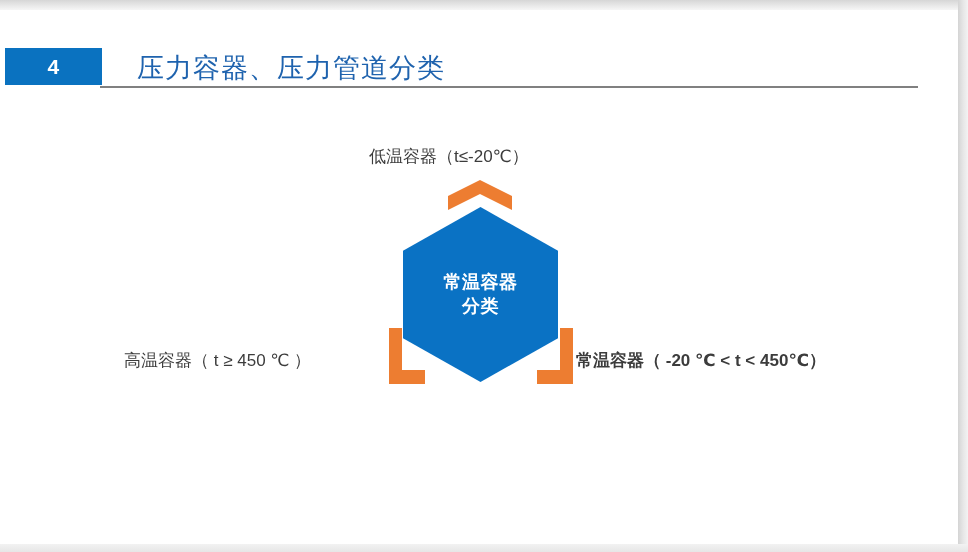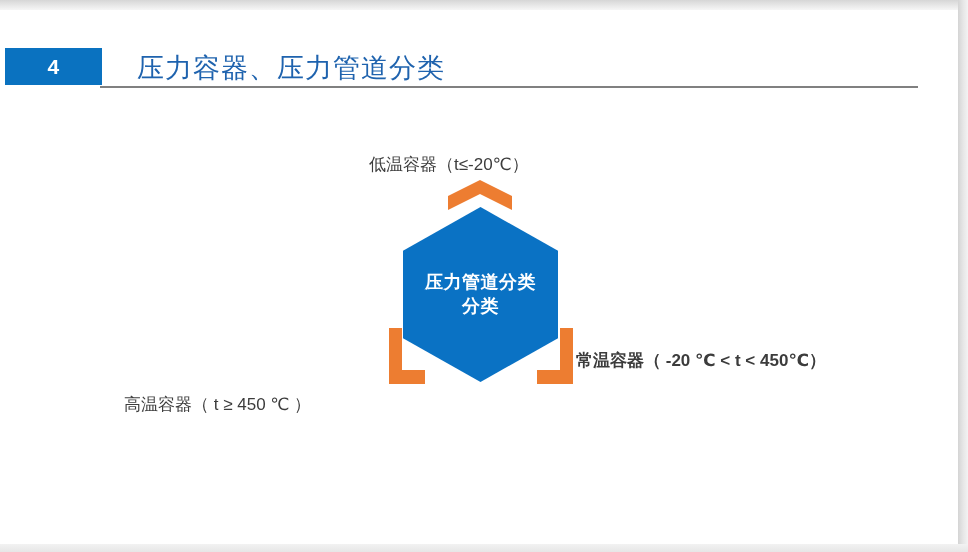--- a/index.html
+++ b/index.html
@@ -145,26 +145,25 @@
   
   .lbl {
     position: absolute;
     color: #3C3C3C;
     font-size: 17px;
     line-height: 1.2;
     white-space: nowrap;
   }
   .lbl-top {
     left: 369px;
-    top: 145px;
+    top: 137px;
   }
   .lbl-left {
     left: 124px;
     top: 341px;
-    margin-top: 44px;
   }
   .lbl-right {
     left: 576px;
     top: 341px;
     font-weight: bold;
   }
 </style>
 </head>
 <body>
 
@@ -186,21 +185,21 @@
 
       <div class="lbl lbl-top">低温容器（t≤-20℃）</div>
 
       <span class="chev chev-top">
         <svg viewBox="0 0 64 30" preserveAspectRatio="none">
           <path d="M0 30 L0 16 L32 0 L64 16 L64 30 L32 14 Z" fill="#ED7D31"></path>
         </svg>
       </span>
 
       <div class="hexagon">
-        <span class="hexagon-label">压力管道分类</span>
+        <span class="hexagon-label">常温容器</span>
         <span class="hexagon-label">分类</span>
       </div>
 
       <span class="chev chev-bl">
         <svg viewBox="0 0 36 56" preserveAspectRatio="none">
           <path d="M13 0 L13 42 L36 42 L36 56 L0 56 L0 0 Z" fill="#ED7D31"></path>
         </svg>
       </span>
 
       <span class="chev chev-br">

